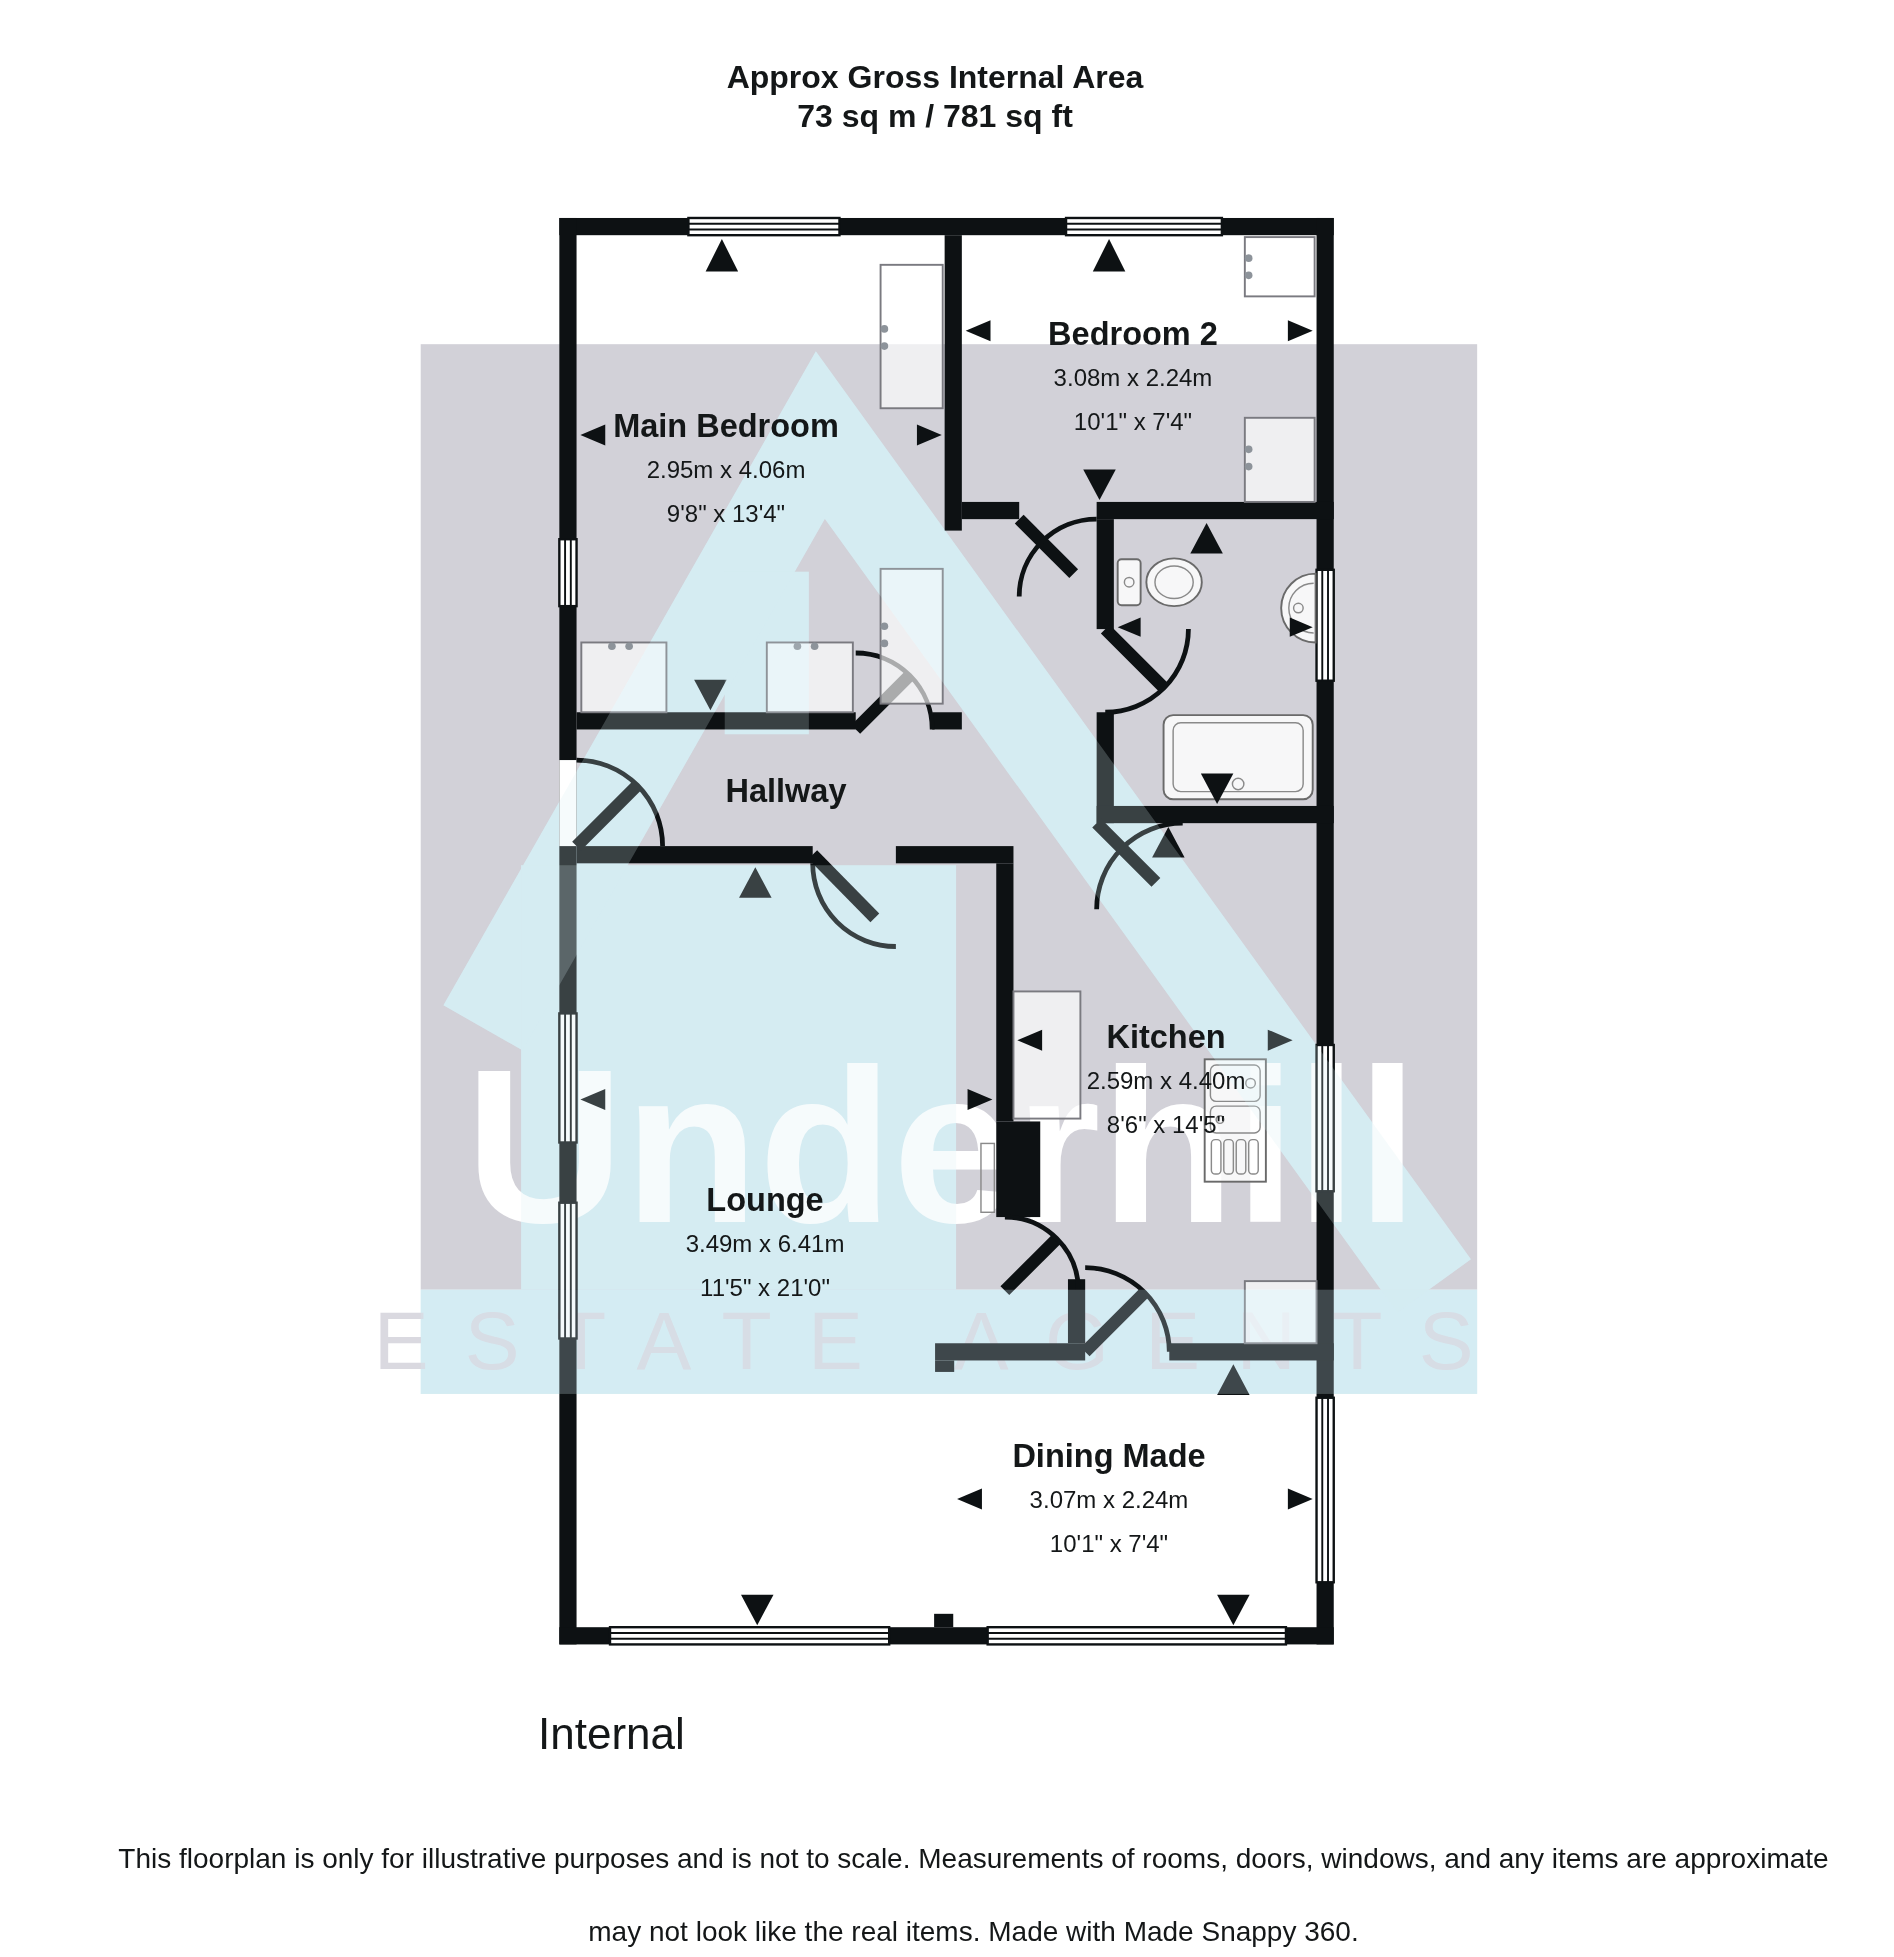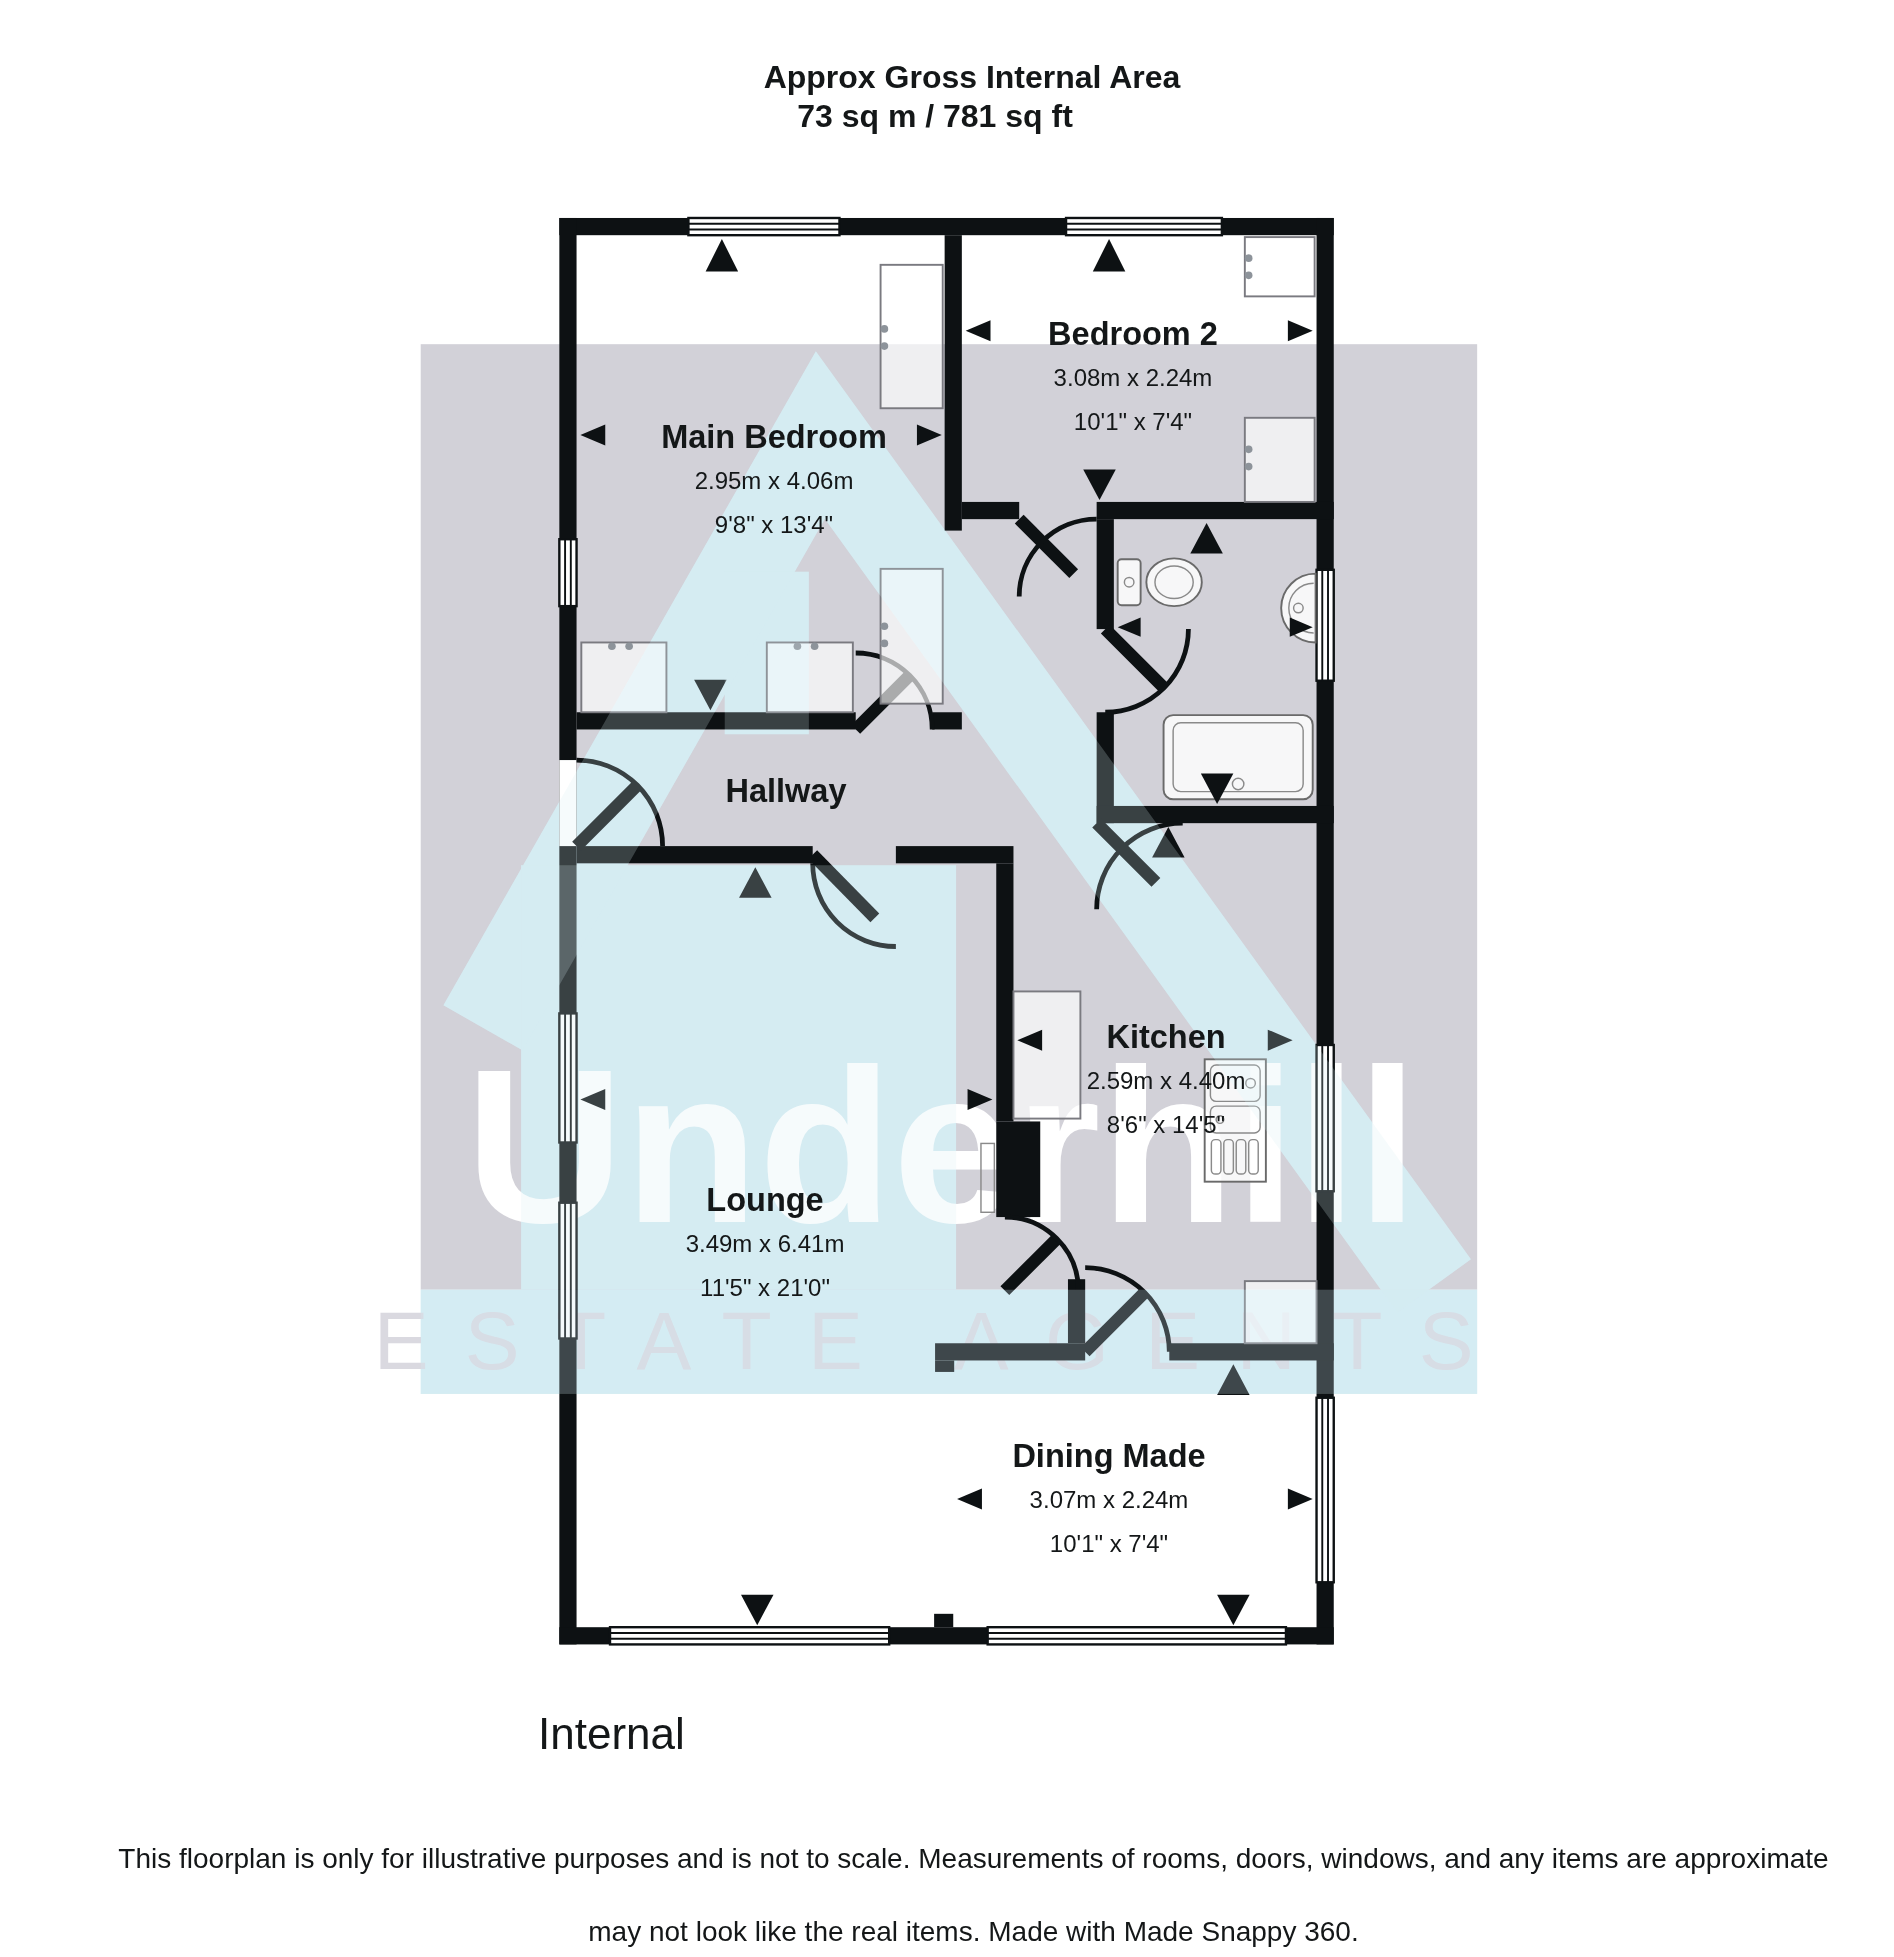--- a/index.html
+++ b/index.html
@@ -2,21 +2,21 @@
 <html><head>
 <meta charset="utf-8">
 <style>
   html,body{margin:0;padding:0;background:#ffffff;}
   body{width:1895px;height:1958px;position:relative;overflow:hidden;
        font-family:"Liberation Sans","DejaVu Sans",sans-serif;color:#141718;}
   .stage{position:absolute;inset:0;}
   svg.plan{position:absolute;left:0;top:0;}
   .txt{position:absolute;white-space:nowrap;}
   .center{transform:translateX(-50%);text-align:center;}
-  .title-line1{font-size:32px;font-weight:bold;margin-left:37px;}
+  .title-line1{font-size:32px;font-weight:bold;}
   .title-line2{font-size:32px;font-weight:bold;}
   .room-label{position:absolute;transform:translateX(-50%);text-align:center;line-height:44px;}
   .room-name{font-size:32.5px;font-weight:bold;}
   .room-dim{font-size:24px;font-weight:normal;}
   .caption{font-size:44px;}
   .disclaimer{position:absolute;left:0;width:1895px;text-align:center;font-size:28px;margin-left:26px;}
   .wall{fill:#0d1113;}
   .winfill{fill:#ffffff;stroke:#0d1113;stroke-width:2.5;}
   .winline{stroke:#0d1113;stroke-width:2;}
   .doorleaf{stroke:#0d1113;stroke-width:13;fill:none;}
@@ -263,21 +263,21 @@
       <path d="M 505 1075 L 858 455 L 1500 1345" stroke="rgba(213,236,243,0.22)" stroke-width="95" fill="none"></path>
       <rect x="545" y="905" width="455" height="444" fill="rgba(213,236,243,0.22)"></rect>
       <rect x="758" y="598" width="88" height="170" fill="rgba(213,236,243,0.22)"></rect>
       <rect x="440" y="1349" width="1105" height="109" fill="rgba(213,236,243,0.25)"></rect>
     </g>
   </svg>
 
   <div class="txt center title-line1" style="left:935px;top:59px;">Approx Gross Internal Area</div>
   <div class="txt center title-line2" style="left:935px;top:98px;">73 sq m / 781 sq ft</div>
 
-  <div class="room-label" style="left:726px;top:415px;margin-left:48px;">
+  <div class="room-label" style="left:726px;top:404px;">
     <div class="room-name">Main Bedroom</div>
     <div class="room-dim">2.95m x 4.06m</div>
     <div class="room-dim">9'8" x 13'4"</div>
   </div>
 
   <div class="room-label" style="left:1133px;top:312px;">
     <div class="room-name">Bedroom 2</div>
     <div class="room-dim">3.08m x 2.24m</div>
     <div class="room-dim">10'1" x 7'4"</div>
   </div>

